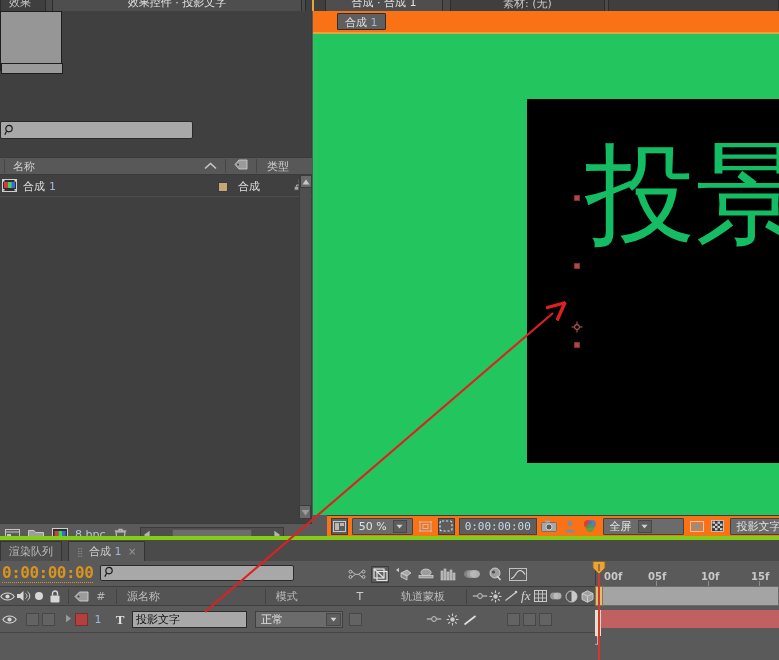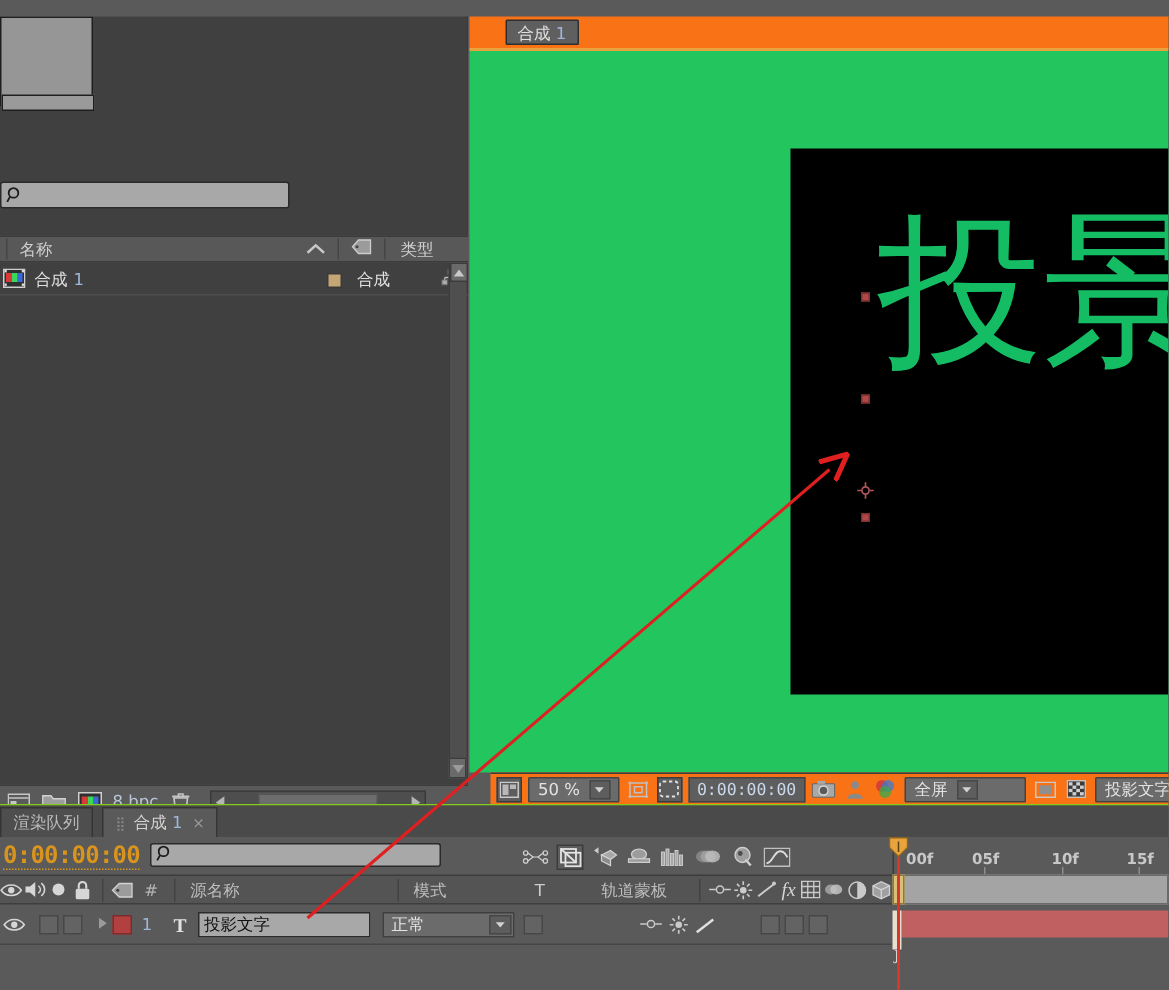--- a/index.html
+++ b/index.html
@@ -195,21 +195,21 @@
   .iconbtn {
     width: 18px; height: 17px; display: flex;
     align-items: center; justify-content: center;
   }
   .iconbtn.framed { background: #5d5d5d; border: 1px solid #3c3c3c; }
 
   
   #timeline-panel {
     position: absolute; left: 0; top: 536px; width: 779px; height: 124px;
     background: #5a5a5a;
-    border-top: 1px solid #84cc16;
+    border-top: 4px solid #84cc16;
   }
   #tl-tabbar {
     position: absolute; left: 0; top: 0; width: 779px; height: 21px;
     background: #4a4a4a;
   }
   .tl-tab {
     position: absolute; top: 1px; height: 20px;
     background: #5a5a5a; border: 1px solid #343434; border-bottom: none;
     padding: 0 8px; line-height: 19px; color: #d2d2d2;
   }
@@ -315,20 +315,37 @@
     pointer-events: none; z-index: 100;
   }
 
   .mono { font-family: "DejaVu Sans Mono", "Liberation Mono", monospace; }
 </style>
 </head>
 <body>
 
 <div id="app">
 
+  <div id="top-strip">
+    <div class="toptab" style="left:0px;width:46px;">
+      <span>效果</span>
+    </div>
+    <div class="toptab active" style="left:52px;width:250px;text-align:center;">
+      <span>效果控件 · 投影文字</span>
+    </div>
+    <div class="toptab" style="left:305px;width:80px;"></div>
+    <div class="toptab active" style="left:325px;width:118px;text-align:center;">
+      <span>合成 · 合成 1</span>
+    </div>
+    <div class="toptab orange" style="left:450px;width:155px;text-align:center;">
+      <span>素材: (无)</span>
+    </div>
+    <div class="toptab orange" style="left:608px;width:171px;"></div>
+    <div class="abs" style="left:312px;top:0;width:2px;height:11px;background:#e8a33d;"></div>
+  </div>
 
   <div id="project-panel">
 
     <div id="thumb-box">
       <div id="thumb-sub"></div>
     </div>
 
     <div id="proj-search">
       <span class="mag">
         <svg width="12" height="12" viewBox="0 0 12 12">

